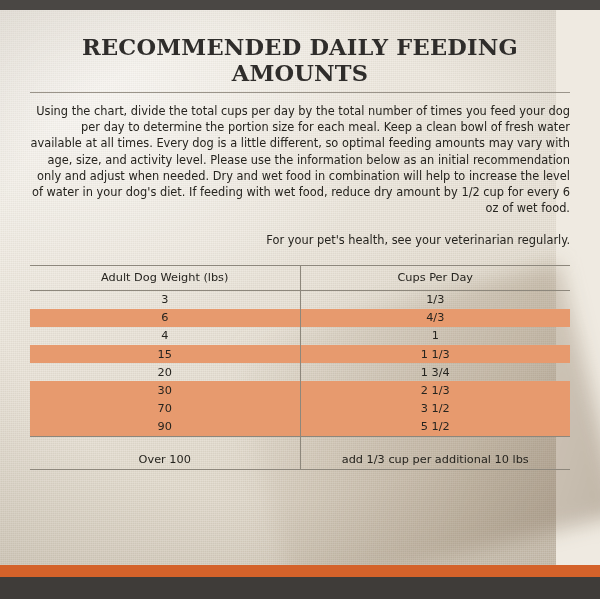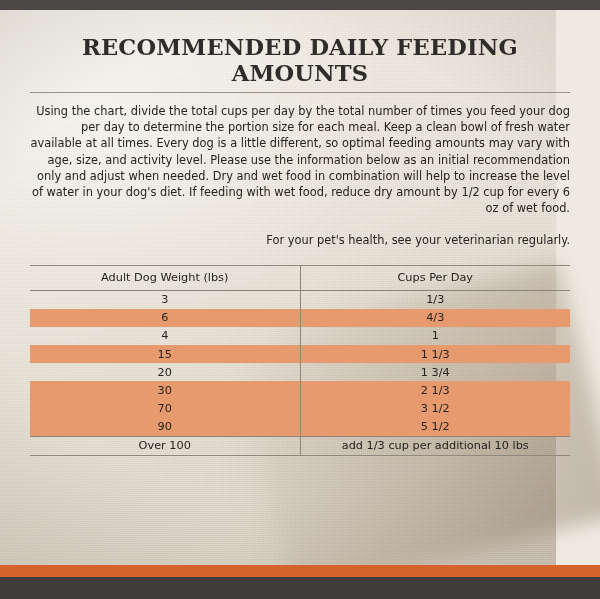--- a/index.html
+++ b/index.html
@@ -123,21 +123,21 @@
   }
   table.feeding td {
     padding: 2.6px 0;
     text-align: center;
   }
   table.feeding tr.alt td {
     background: #e79a6e;
   }
   table.feeding tr.last td {
     border-top: 1px solid #8d877c;
-    padding-top: 2px;
+    padding-top: 16px;
     padding-bottom: 4px;
   }
   table.feeding .col-div {
     border-left: 1px solid #8d877c;
   }
   .tbl-wrap {
     position: relative;
   }
   .tbl-wrap::after {
     content: "";

